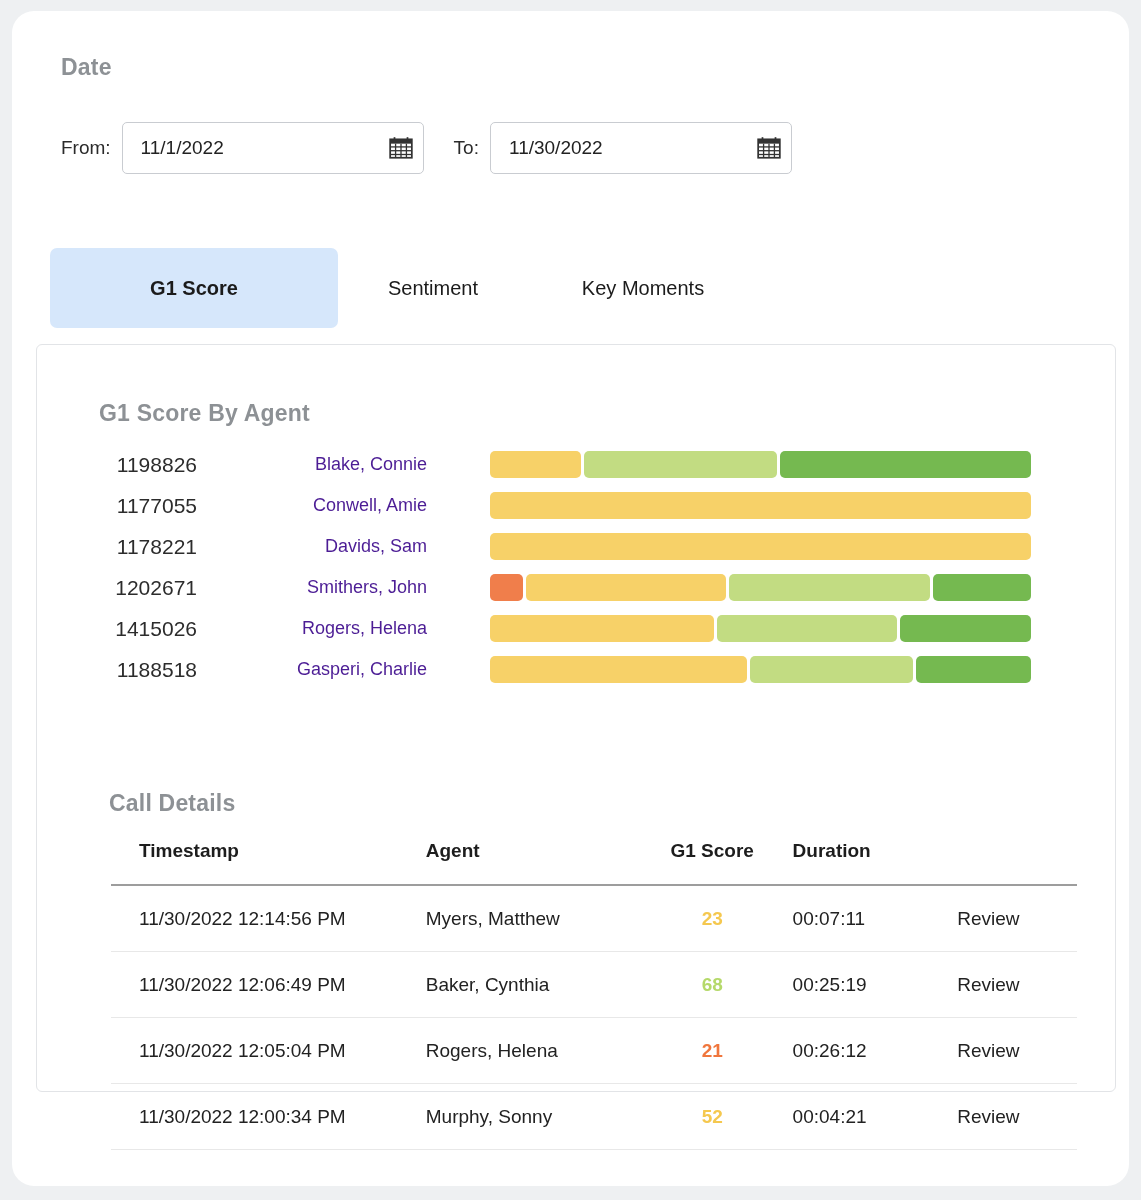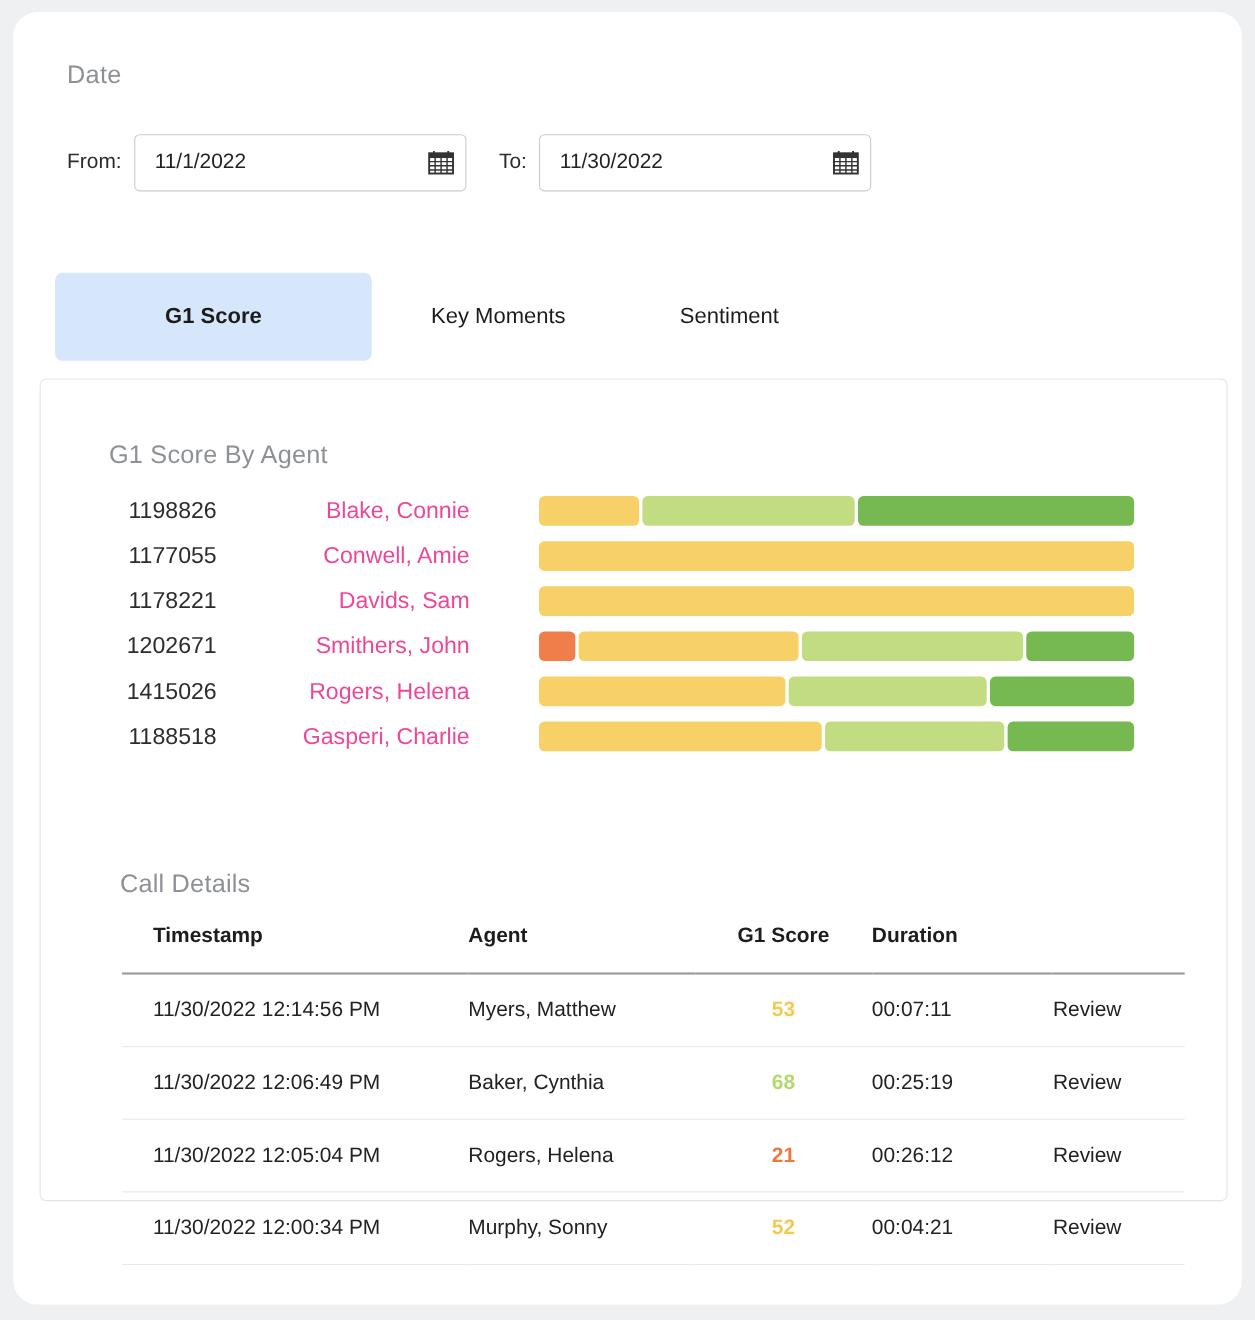--- a/index.html
+++ b/index.html
@@ -33,21 +33,21 @@
     top: 11px;
     width: 1078px;
     height: 325px;
     background: #ffffff;
     border-radius: 10px;
     box-sizing: border-box;
   }
   .section-title {
     position: absolute;
     font-size: 23px;
-    font-weight: normal;
+    font-weight: bold;
     color: #8d9195;
     letter-spacing: 0.2px;
   }
   .date-title { left: 22px; top: 32px; }
 
   .date-row {
     position: absolute;
     left: 22px;
     top: 100px;
     display: flex;
@@ -143,22 +143,22 @@
   .agent-id {
     width: 160px;
     text-align: right;
     font-size: 21px;
     color: #2c2c2c;
     padding-right: 0;
   }
   .agent-name {
     width: 230px;
     text-align: right;
-    font-size: 21px;
-    color: #ec4899;
+    font-size: 18px;
+    color: #4c1d95;
     padding-right: 8px;
   }
   .bar-wrap {
     position: relative;
     width: 541px;
     height: 27px;
     margin-left: 55px;
     display: flex;
     align-items: stretch;
   }
@@ -258,22 +258,22 @@
           <line x1="7" y1="8" x2="7" y2="21" stroke="#333" stroke-width="1.2"></line>
           <line x1="12" y1="8" x2="12" y2="21" stroke="#333" stroke-width="1.2"></line>
           <line x1="17" y1="8" x2="17" y2="21" stroke="#333" stroke-width="1.2"></line>
         </svg>
       </div>
 
     </div>
 
     <div class="tabs">
       <div class="tab w1 active">G1 Score</div>
+      <div class="tab w2">Sentiment</div>
       <div class="tab w3">Key Moments</div>
-      <div class="tab w2">Sentiment</div>
     </div>
 
   </div>
 
   <div class="results-card">
 
     <div class="section-title agent-title">G1 Score By Agent</div>
 
     <div class="agent-list" id="agent-list">
         <div class="agent-row">
@@ -338,21 +338,21 @@
           <th class="col-ag">Agent</th>
           <th class="col-sc th-sc">G1 Score</th>
           <th class="col-du">Duration</th>
           <th class="col-rv"></th>
         </tr>
       </thead>
       <tbody id="calls-body">
           <tr>
             <td class="col-ts">11/30/2022 12:14:56 PM</td>
             <td class="col-ag link">Myers, Matthew</td>
-            <td class="col-sc score" style="color: rgb(245, 200, 79);">53</td>
+            <td class="col-sc score" style="color: rgb(245, 200, 79);">23</td>
             <td class="col-du">00:07:11</td>
             <td class="col-rv link">Review</td>
           </tr>
           <tr>
             <td class="col-ts">11/30/2022 12:06:49 PM</td>
             <td class="col-ag link">Baker, Cynthia</td>
             <td class="col-sc score" style="color: rgb(181, 217, 106);">68</td>
             <td class="col-du">00:25:19</td>
             <td class="col-rv link">Review</td>
           </tr>

